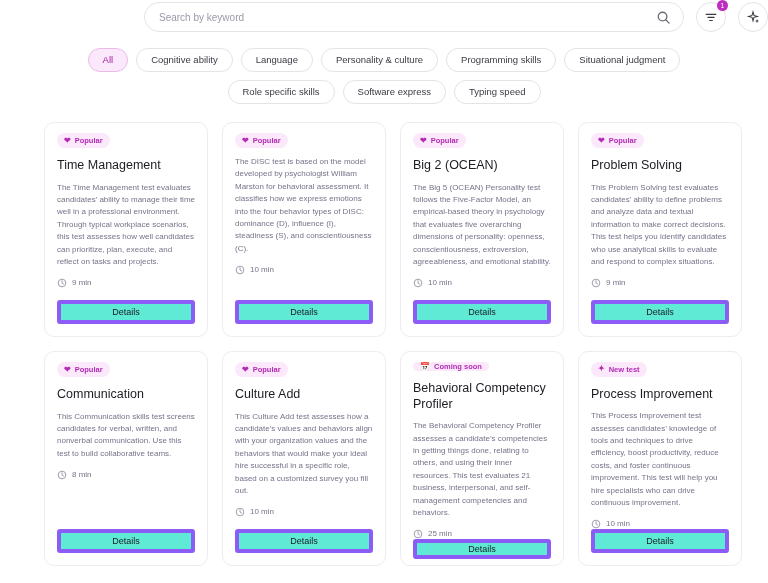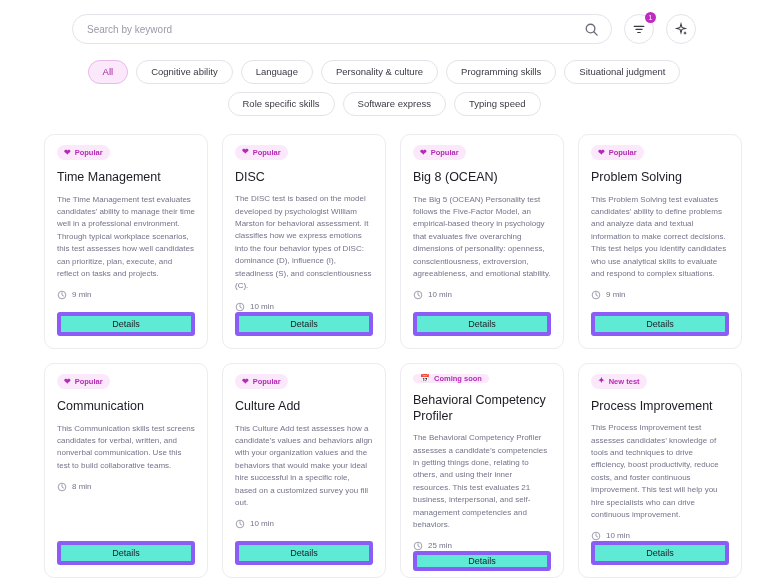--- a/index.html
+++ b/index.html
@@ -7,22 +7,22 @@
     margin: 0; padding: 0;
     width: 768px; height: 583px;
     background: #ffffff;
     font-family: "Liberation Sans", sans-serif;
     overflow: hidden;
   }
   .page { width: 768px; height: 583px; position: relative; background: #fff; }
 
   
   .search-row {
-    display: flex; align-items: center; justify-content: center;
-    gap: 12px; padding-top: 14px;
+    display: flex; align-items: center; justify-content: flex-end;
+    gap: 12px; padding-top: 2px;
   }
   .search-box {
     position: relative;
     width: 540px; height: 30px;
     border: 1px solid #e3e3ea;
     border-radius: 16px;
     background: #fff;
     display: flex; align-items: center;
   }
   .search-box input {
@@ -184,40 +184,39 @@
         <span>9 min</span>
       </div>
       <button class="details-btn">Details</button>
     </div>
 
     <div class="card">
       <div class="tag popular">
         <span class="glyph">❤</span>
         <span>Popular</span>
       </div>
-      <div class="card-title">DISC</div>
       <div class="card-desc">The DISC test is based on the model developed by psychologist William Marston for behavioral assessment. It classifies how we express emotions into the four behavior types of DISC: dominance (D), influence (I), steadiness (S), and conscientiousness (C).</div>
       <div class="duration">
         <span class="clock">
           <svg viewBox="0 0 12 12" width="10" height="10" fill="none" stroke="#8c8c9e" stroke-width="1">
               <circle cx="6" cy="6" r="4.6"></circle>
               <path d="M6 3.3V6l1.9 1.2" stroke-linecap="round"></path>
             </svg>
         </span>
         <span>10 min</span>
       </div>
       <button class="details-btn">Details</button>
     </div>
 
     <div class="card">
       <div class="tag popular">
         <span class="glyph">❤</span>
         <span>Popular</span>
       </div>
-      <div class="card-title">Big 8 (OCEAN)</div>
+      <div class="card-title">Big 2 (OCEAN)</div>
       <div class="card-desc">The Big 5 (OCEAN) Personality test follows the Five-Factor Model, an empirical-based theory in psychology that evaluates five overarching dimensions of personality: openness, conscientiousness, extroversion, agreeableness, and emotional stability.</div>
       <div class="duration">
         <span class="clock">
           <svg viewBox="0 0 12 12" width="10" height="10" fill="none" stroke="#8c8c9e" stroke-width="1">
               <circle cx="6" cy="6" r="4.6"></circle>
               <path d="M6 3.3V6l1.9 1.2" stroke-linecap="round"></path>
             </svg>
         </span>
         <span>10 min</span>
       </div>

